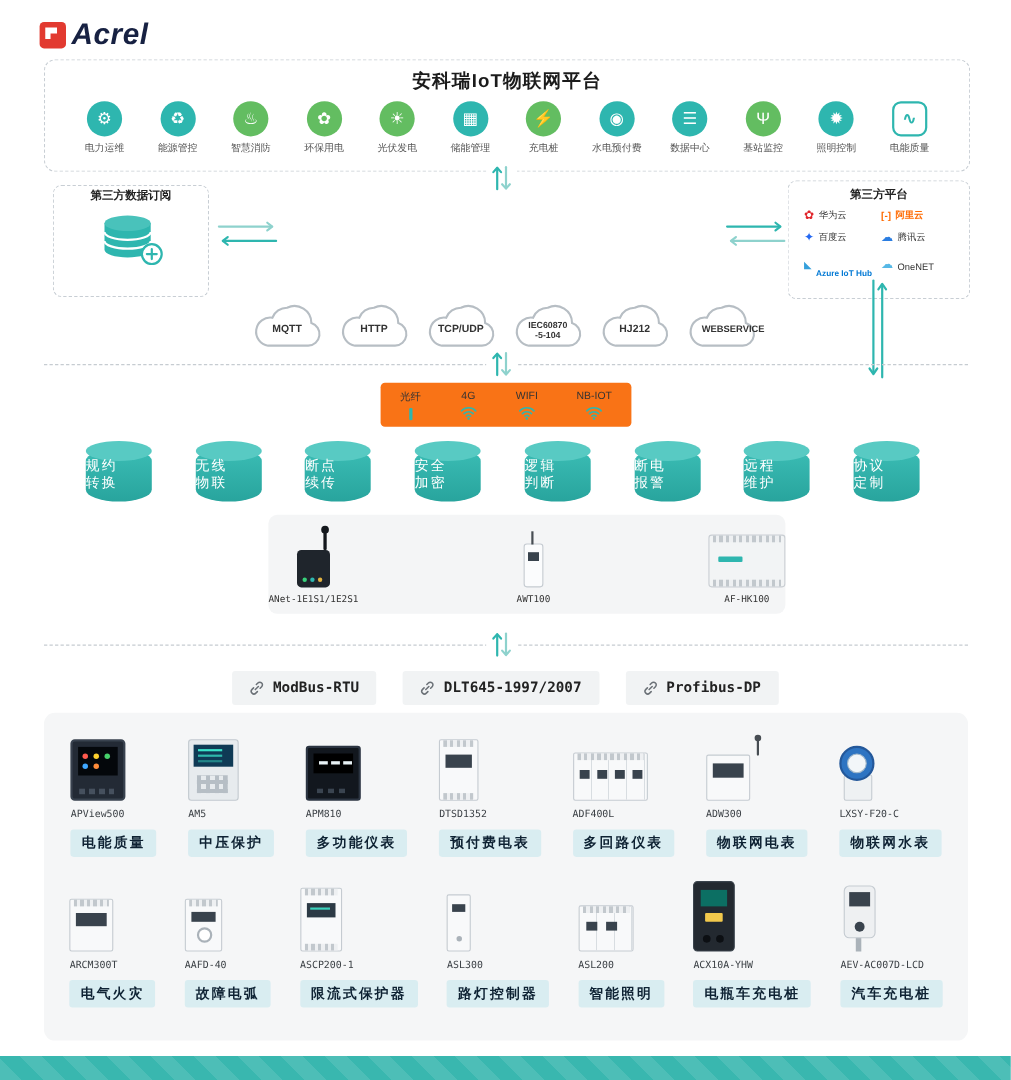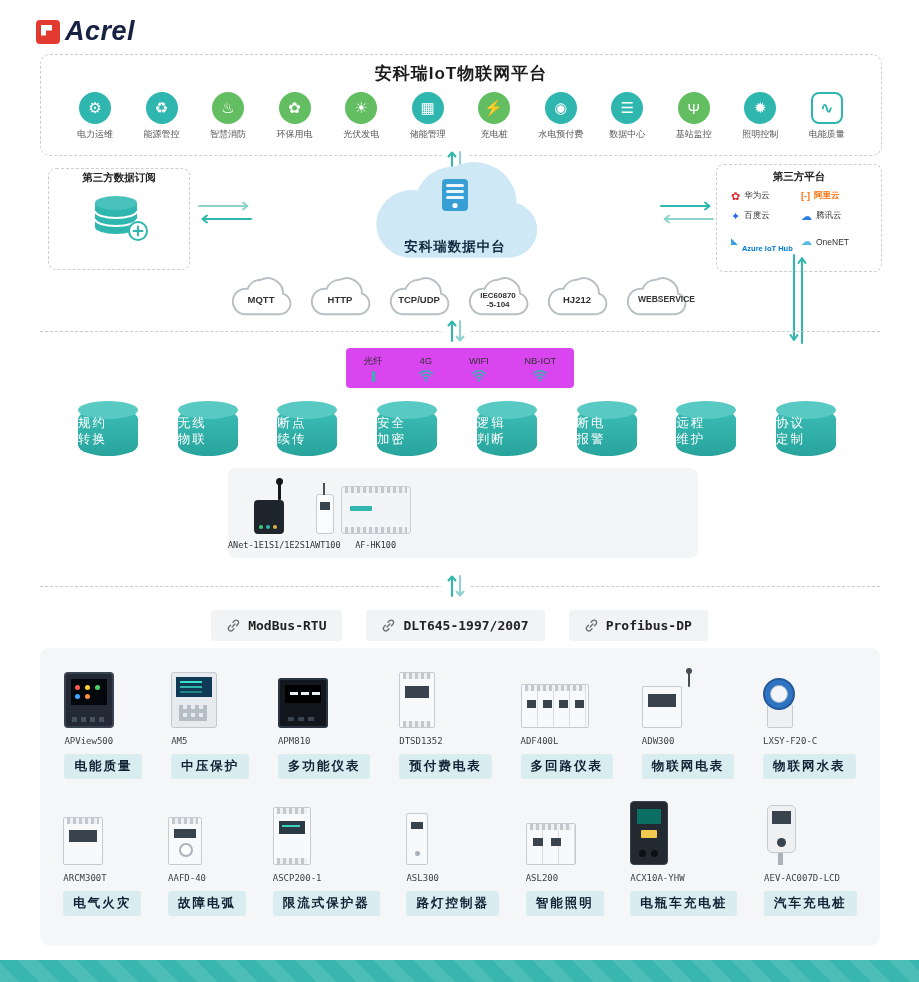--- a/index.html
+++ b/index.html
@@ -63,38 +63,38 @@
   
   .pclouds{position:absolute;left:222px;top:274px;width:470px;display:flex;gap:1px;}
   .pcloud{position:relative;width:78px;height:46px;}
   .pcloud-text{position:absolute;inset:0;display:flex;flex-direction:column;align-items:center;
         justify-content:center;padding-top:6px;font-size:9.5px;font-weight:bold;color:#333;line-height:1.15;}
 
   
   .dash{position:absolute;left:40px;width:840px;border-top:1.5px dashed #c6ccd1;}
 
   
-  .conn-bar{position:absolute;left:346px;top:348px;width:228px;height:40px;background:#d946ef;
+  .conn-bar{position:absolute;left:346px;top:348px;width:228px;height:40px;background:#f97316;
         border-radius:4px;display:flex;align-items:center;justify-content:space-around;}
   .conn{display:flex;flex-direction:column;align-items:center;gap:3px;}
   .conn-label{font-size:9.5px;color:#333;}
   .fiber-bar{width:3px;height:11px;background:#2eb6af;border-radius:1px;}
 
   
   .cyls{position:absolute;left:78px;top:400px;width:758px;display:flex;justify-content:space-between;}
   .cyl{position:relative;width:60px;height:48px;margin-top:8px;
         background:linear-gradient(180deg,#3bbdb5,#28a49d);border-radius:30px/11px;}
   .cyl::before{content:"";position:absolute;left:0;top:-7px;width:60px;height:18px;border-radius:50%;
         background:#58cac3;}
   .cyl-text{position:relative;z-index:1;color:#fff;font-size:12.5px;font-weight:normal;text-align:left;
         padding-top:7px;line-height:1.3;letter-spacing:2px;}
 
   
-  .gw-box{position:absolute;left:228px;top:468px;width:470px;height:90px;background:#f4f5f6;
-        border-radius:8px;display:flex;justify-content:flex-start;align-items:flex-end;padding-bottom:8px;box-sizing:border-box;}
+  .gw-box{position:absolute;left:244px;top:468px;width:470px;height:90px;background:#f4f5f6;
+        border-radius:8px;display:flex;justify-content:space-between;align-items:flex-end;padding-bottom:8px;box-sizing:border-box;}
   .gw{display:flex;flex-direction:column;align-items:center;}
   .figwrap{height:56px;display:flex;align-items:flex-end;}
   .gw-label{margin-top:6px;font-family:"DejaVu Sans Mono",monospace;font-size:8.5px;color:#333;}
 
   
   .ftags{position:absolute;left:0;top:610px;width:919px;display:flex;justify-content:center;gap:24px;}
   .ftag{background:#f1f3f4;border-radius:3px;padding:8px 16px;display:flex;align-items:center;gap:8px;
         font-family:"DejaVu Sans Mono",monospace;font-size:13px;font-weight:bold;color:#222;}
 
   
@@ -301,35 +301,20 @@
             <path d="M47 2.5 L51.5 6 L47 9.5"></path>
           </g>
           <g stroke="#2eb6af">
             <path d="M55 19 H7"></path>
             <path d="M11 15.5 L6.5 19 L11 22.5"></path>
           </g>
         </g>
       </svg>
   </div>
 
-  <div class="cloud-main">
-    <svg width="214" height="112" viewBox="0 0 80 44" preserveAspectRatio="none">
-      <path d="M22 40 h38 a11 11 0 0 0 3 -21.5 A16 16 0 0 0 40 4 a15 15 0 0 0 -14 9.5 A11.5 11.5 0 0 0 22 40 z" fill="#cfe8f6"></path>
-    </svg>
-    <span class="server">
-      <svg width="34" height="38" viewBox="0 0 34 38">
-          <rect x="4" y="1" width="26" height="32" rx="4" fill="#379fd4"></rect>
-          <rect x="8" y="6" width="18" height="3" rx="1.5" fill="#fff" opacity=".9"></rect>
-          <rect x="8" y="12" width="18" height="3" rx="1.5" fill="#fff" opacity=".9"></rect>
-          <rect x="8" y="18" width="18" height="3" rx="1.5" fill="#fff" opacity=".9"></rect>
-          <circle cx="17" cy="27.5" r="2.6" fill="#fff"></circle>
-        </svg>
-    </span>
-    <div class="cloud-label">安科瑞数据中台</div>
-  </div>
 
   <div class="abs" style="left:658px;top:200px;">
     <svg width="58" height="26" viewBox="0 0 58 26">
         <g fill="none" stroke-linecap="round" stroke-linejoin="round" stroke-width="2">
           <g stroke="#2eb6af">
             <path d="M3 6 H51"></path>
             <path d="M47 2.5 L51.5 6 L47 9.5"></path>
           </g>
           <g stroke="#8ed2cd">
             <path d="M55 19 H7"></path>

